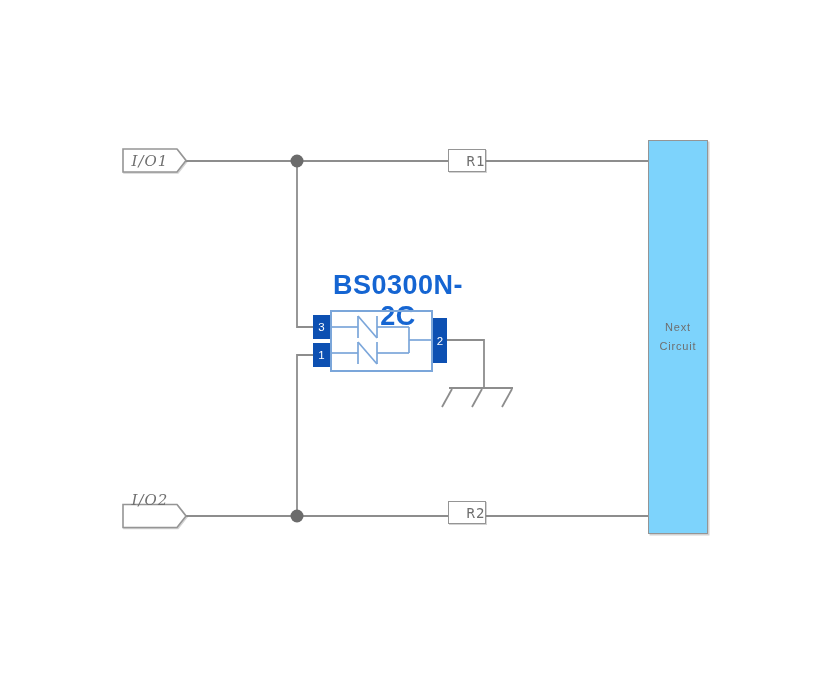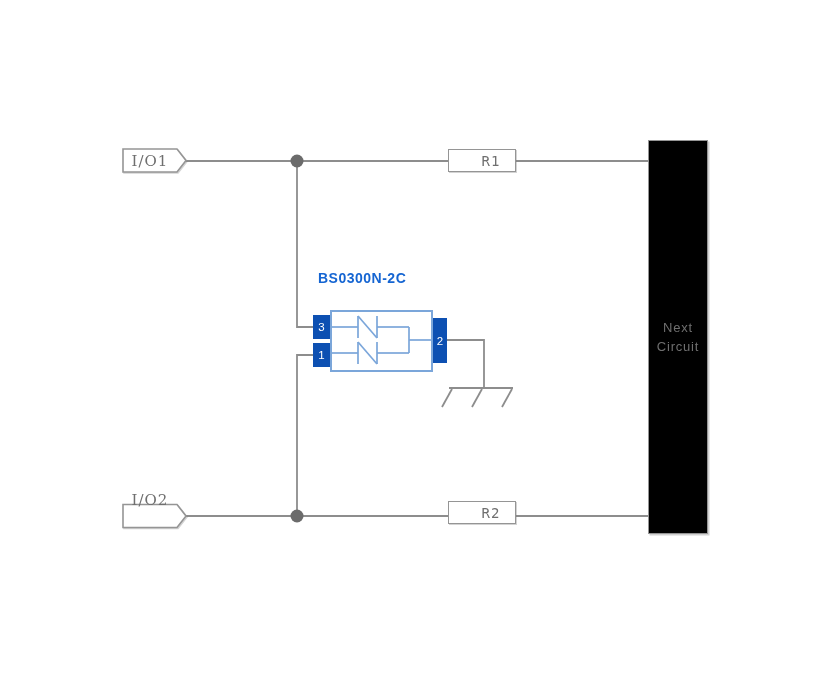--- a/index.html
+++ b/index.html
@@ -16,48 +16,49 @@
   .dot{fill:var(--junction-dot,#6b6b6b);stroke:none;}
   .tag-shape{fill:#fff;stroke:var(--outline,#959595);stroke-width:1.6;
              filter:drop-shadow(1px 1px 0 rgba(130,130,130,0.35));}
   .blue-line{stroke:var(--component-outline,#7ba6da);stroke-width:1.7;fill:none;}
 
   .abs{position:absolute;z-index:2;box-sizing:border-box;}
 
   .tag-label{
     left:123px;width:54px;height:23px;display:flex;align-items:center;justify-content:center;
     font-family:"DejaVu Serif",serif;font-size:15px;letter-spacing:1px;
-    color:var(--label-text,#6f6f6f);background:transparent;
+    color:var(--label-text,#6f6f6f);background:transparent;font-style:italic;
   }
   .io1-label{top:149px;} .io2-label{top:488px;}
 
   .r-box{
-    left:448px;width:68px;height:23px;background:#fff;
+    left:448px;width:38px;height:23px;background:#fff;
     border:1.5px solid var(--outline,#959595);
     box-shadow:1px 1px 0 rgba(130,130,130,0.35);
     display:flex;align-items:center;justify-content:center;
     font-family:"DejaVu Sans Mono",monospace;font-size:14px;letter-spacing:1px;
     color:var(--label-text,#6f6f6f);
     padding-left:18px;
   }
   .r1-box{top:149px;} .r2-box{top:501px;}
 
   .next-box{
-    left:648px;top:140px;width:60px;height:394px;background:#000000;
+    left:648px;top:140px;width:60px;height:394px;background:#7dd3fc;
     border:1.5px solid var(--outline,#959595);
     box-shadow:1.5px 1.5px 0 rgba(140,140,140,0.4);
     display:flex;flex-direction:column;align-items:center;justify-content:center;
-    font-size:13px;line-height:19px;letter-spacing:0.8px;
+    font-size:11px;line-height:19px;letter-spacing:0.8px;
     color:var(--label-text,#6f6f6f);
   }
 
   .comp-title{
     left:318px;top:270px;width:160px;height:26px;
-    font-size:14px;font-weight:600;letter-spacing:0.5px;
+    font-size:27px;font-weight:600;letter-spacing:0.5px;
     color:var(--component-title,#1565d2);
+    text-align:center;
   }
 
   .comp-body{
     left:330px;top:310px;width:103px;height:62px;
     border:2px solid var(--component-outline,#7ba6da);background:transparent;
   }
 
   .pin{
     background:var(--pin-fill,#0d50b2);color:var(--pin-text,#fff);
     display:flex;align-items:center;justify-content:center;

